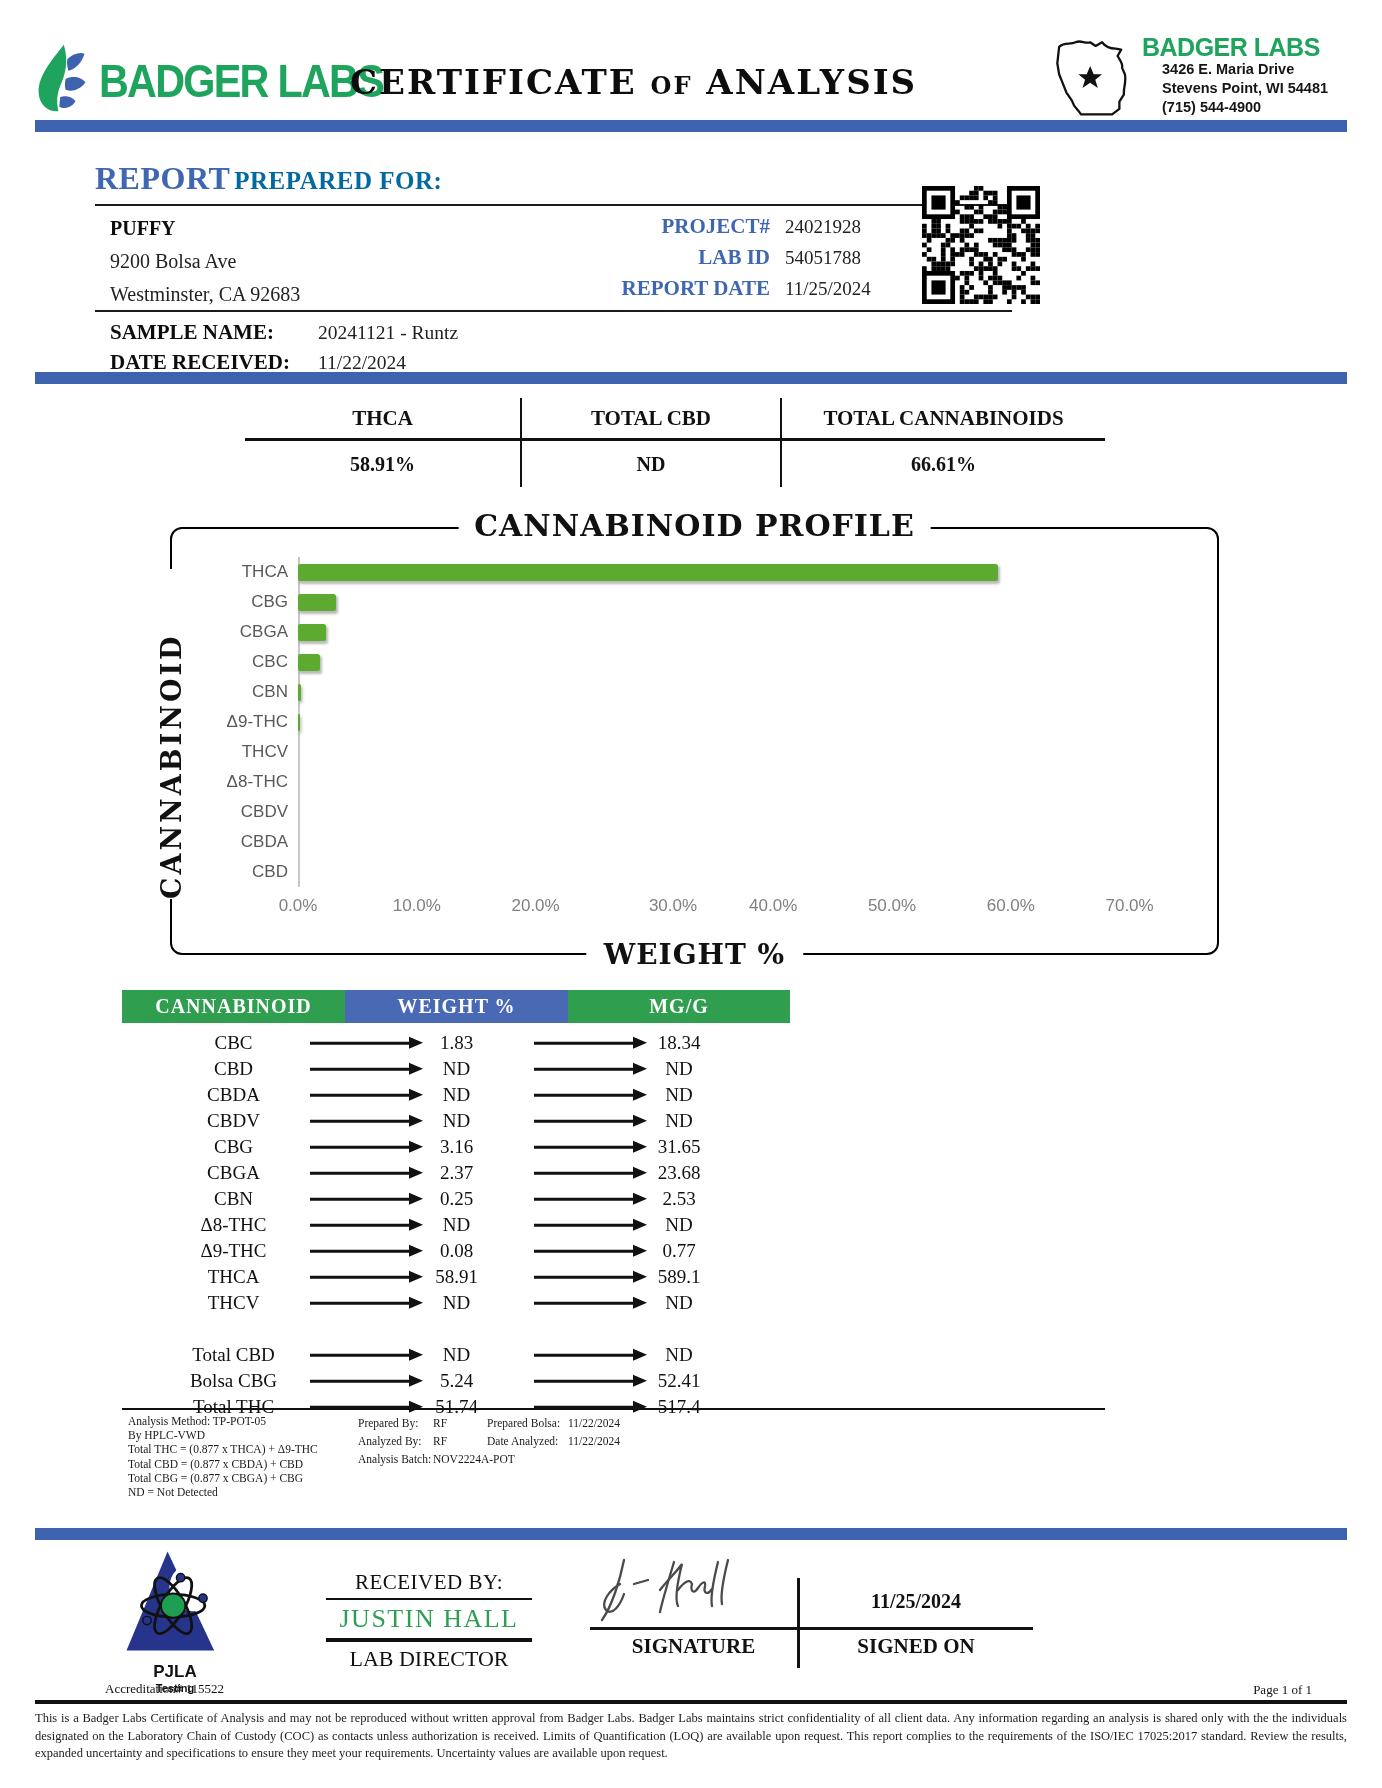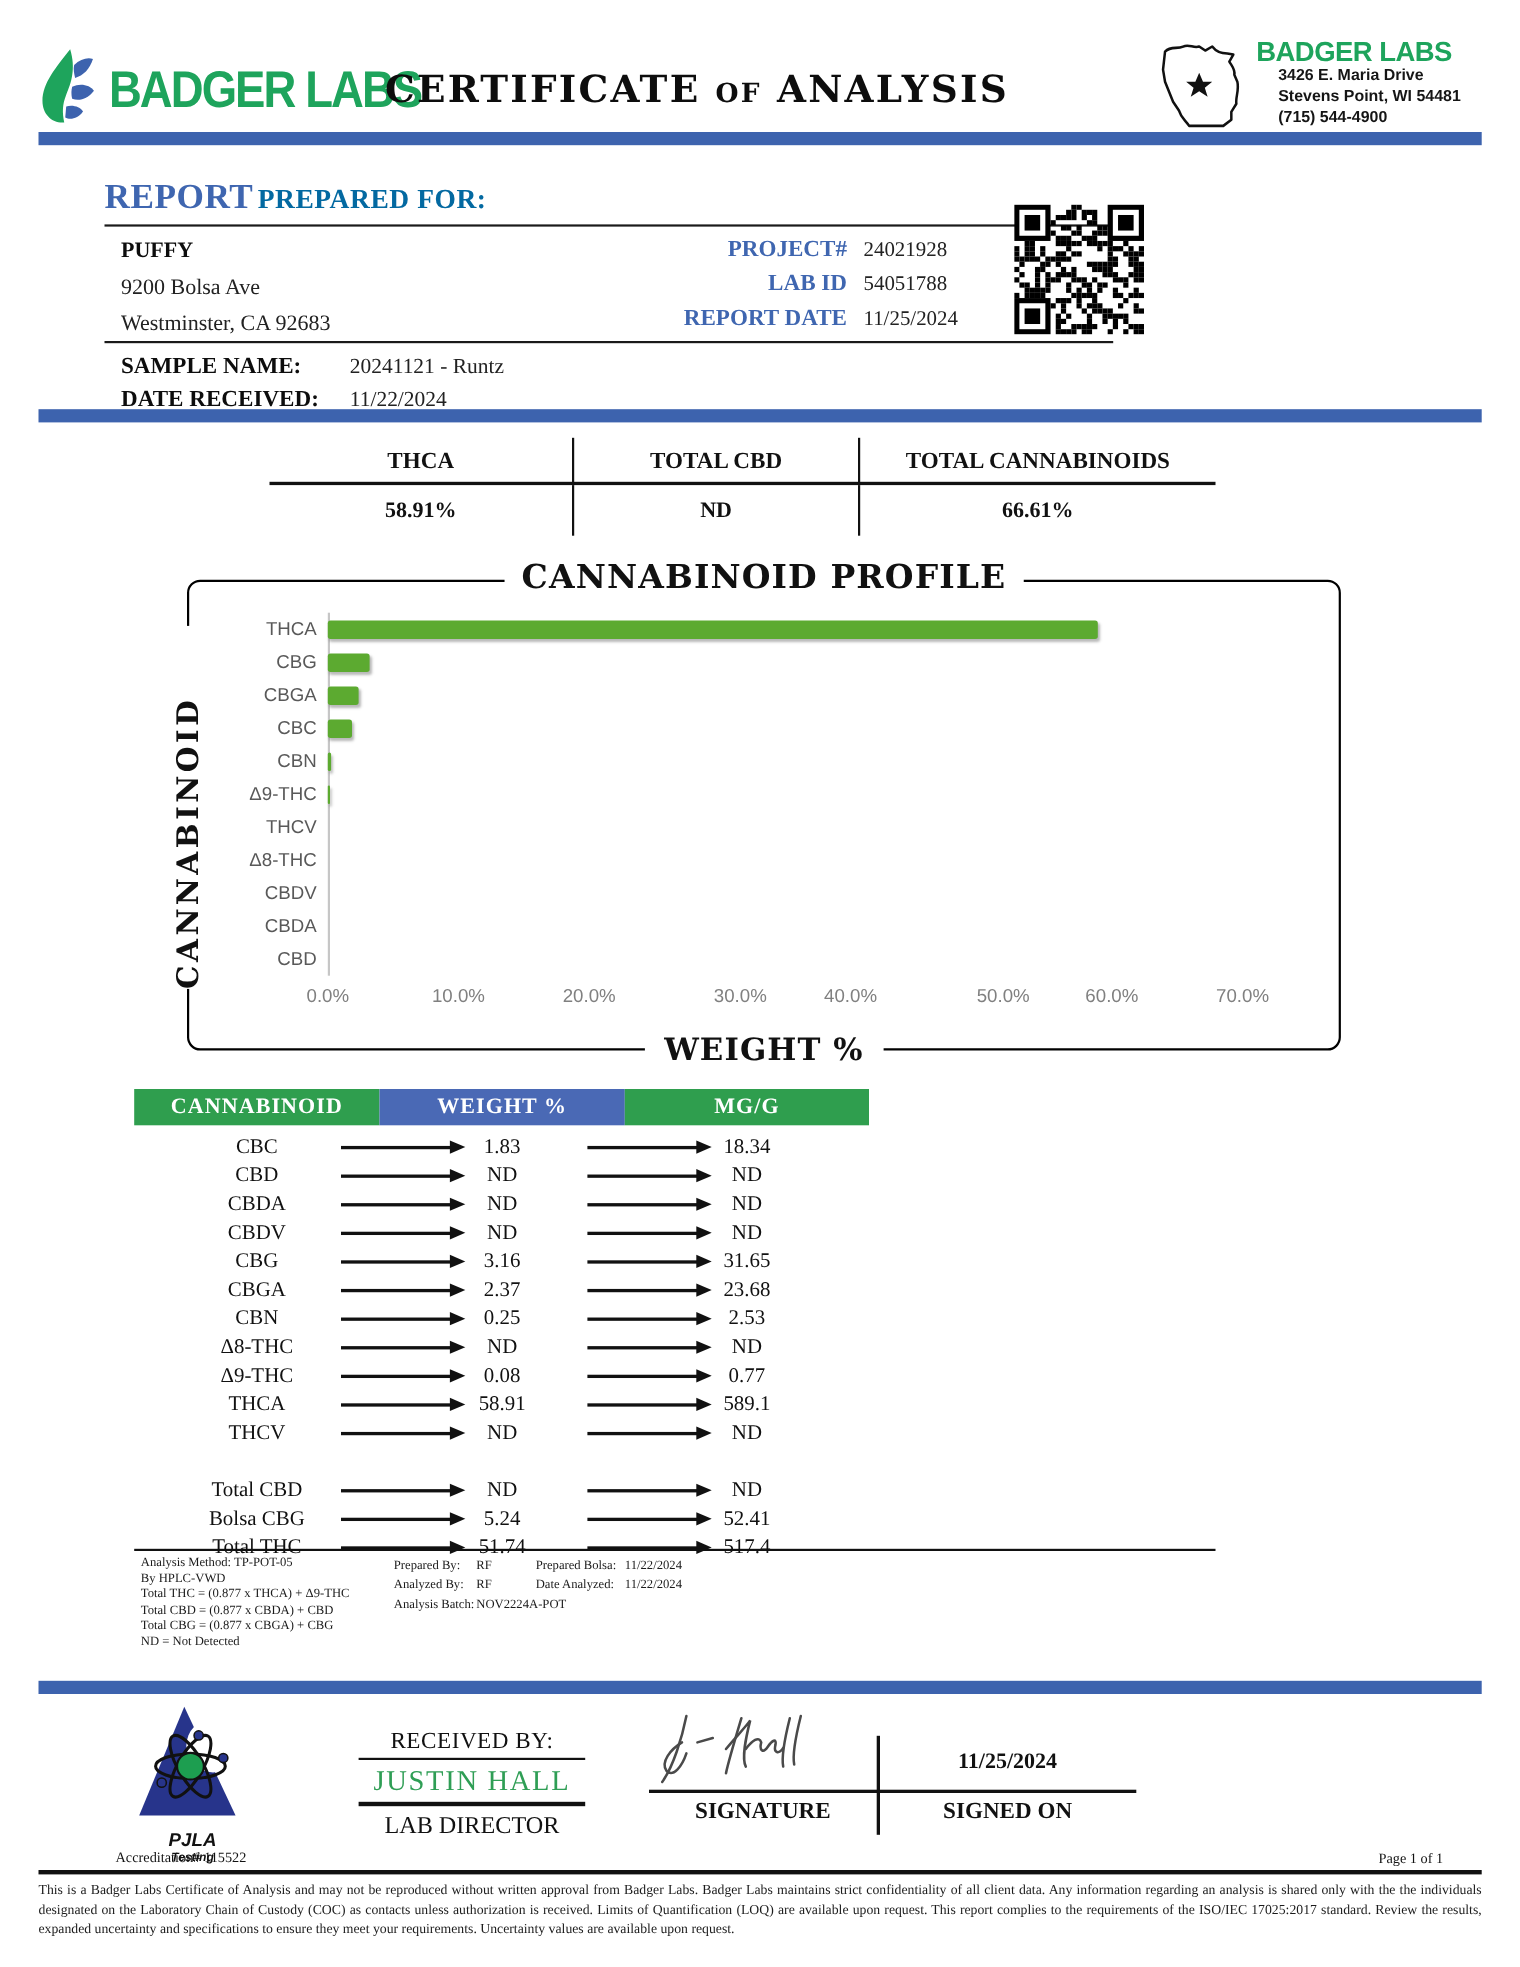--- a/index.html
+++ b/index.html
@@ -83,21 +83,21 @@
   .arr:after{content:"";position:absolute;right:-13px;top:50%;transform:translateY(-50%);
        border-left:14px solid #111;border-top:6px solid transparent;border-bottom:6px solid transparent;}
   .arr2{left:412px;}
   .totals{margin-top:26px;}
 
   
   .fnotes{position:absolute;left:128px;top:1414px;font-size:11.5px;line-height:14.2px;color:#1a1a1a;}
   .fn{position:absolute;font-size:11.5px;color:#1a1a1a;white-space:nowrap;}
 
   
-  .pjla{position:absolute;left:118px;top:1546px;width:114px;text-align:center;font-style:italic;}
+  .pjla{position:absolute;left:118px;top:1546px;width:114px;text-align:center;}
   .pjla-name{font-family:"Liberation Sans",sans-serif;font-weight:700;font-size:17px;margin-top:2px;}
   .pjla-sub{font-family:"Liberation Sans",sans-serif;font-weight:700;font-size:11px;}
   .accred{position:absolute;left:105px;top:1681px;font-size:13px;}
   .approved{position:absolute;left:326px;top:1570px;width:206px;text-align:center;}
   .app-lab{font-size:21px;letter-spacing:.5px;}
   .app-line1{height:2px;background:#111;margin-top:3px;}
   .app-name{color:#2f9e55;font-size:26px;letter-spacing:1.5px;margin-top:4px;white-space:nowrap;}
   .app-line2{height:3.5px;background:#111;margin-top:4px;}
   .app-title{font-size:22px;margin-top:4px;white-space:nowrap;}
   .sig-svg{position:absolute;left:590px;top:1550px;}
@@ -486,21 +486,21 @@
         <div class="crow">
           <span class="clab">CBD</span>
         </div>
       </div>
     <div class="chart-ticks">
         <span class="tick" style="left: -32px;">0.0%</span>
         <span class="tick" style="left: 86.8px;">10.0%</span>
         <span class="tick" style="left: 205.6px;">20.0%</span>
         <span class="tick" style="left: 343px; text-align: center;">30.0%</span>
         <span class="tick" style="left: 443.2px;">40.0%</span>
-        <span class="tick" style="left: 562px; margin-left: 20px;">50.0%</span>
+        <span class="tick" style="left: 562px;">50.0%</span>
         <span class="tick" style="left: 680.8px;">60.0%</span>
         <span class="tick" style="left: 799.6px;">70.0%</span>
       </div>
     <div class="chart-xlabel">WEIGHT %</div>
   </div>
 
   <div class="ctable">
     <div class="thead">
       <div class="thcell th-green">CANNABINOID</div>
       <div class="thcell th-blue">WEIGHT %</div>

